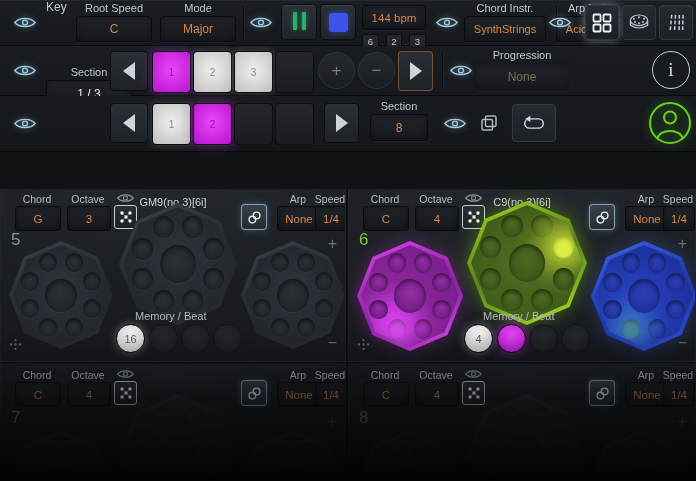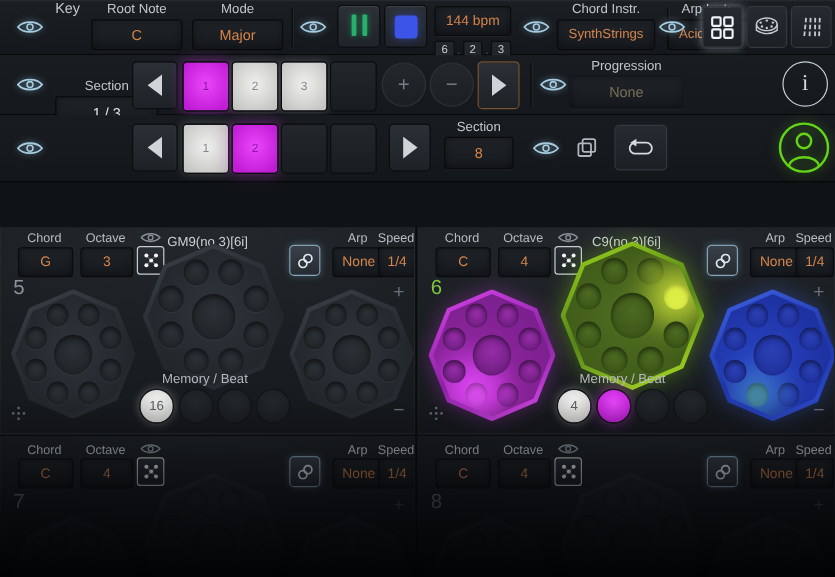--- a/index.html
+++ b/index.html
@@ -108,21 +108,21 @@
 
   <div class="bar row1">
     <span class="eye" style="left:14px;top:16px">
       <svg viewBox="0 0 24 14" width="22" height="13">
           <path d="M1 7 C6 1,18 1,23 7 C18 13,6 13,1 7 Z" fill="none" stroke="currentColor" stroke-width="1.6"></path>
           <circle cx="12" cy="7" r="2.7" fill="none" stroke="currentColor" stroke-width="1.4"></circle>
         </svg>
     </span>
     <span class="txt" style="left:46px;top:0">Key</span>
     <div class="grp" style="left:76px;top:2px;width:76px">
-      <div class="grp-label">Root Note</div>
+      <div class="grp-label">Root Speed</div>
       <div class="val-box orange">C</div>
     </div>
     <div class="grp" style="left:160px;top:2px;width:76px">
       <div class="grp-label">Mode</div>
       <div class="val-box orange">Major</div>
     </div>
     <div class="vsep" style="left:243px"></div>
     <span class="eye" style="left:250px;top:16px">
       <svg viewBox="0 0 24 14" width="22" height="13">
           <path d="M1 7 C6 1,18 1,23 7 C18 13,6 13,1 7 Z" fill="none" stroke="currentColor" stroke-width="1.6"></path>

